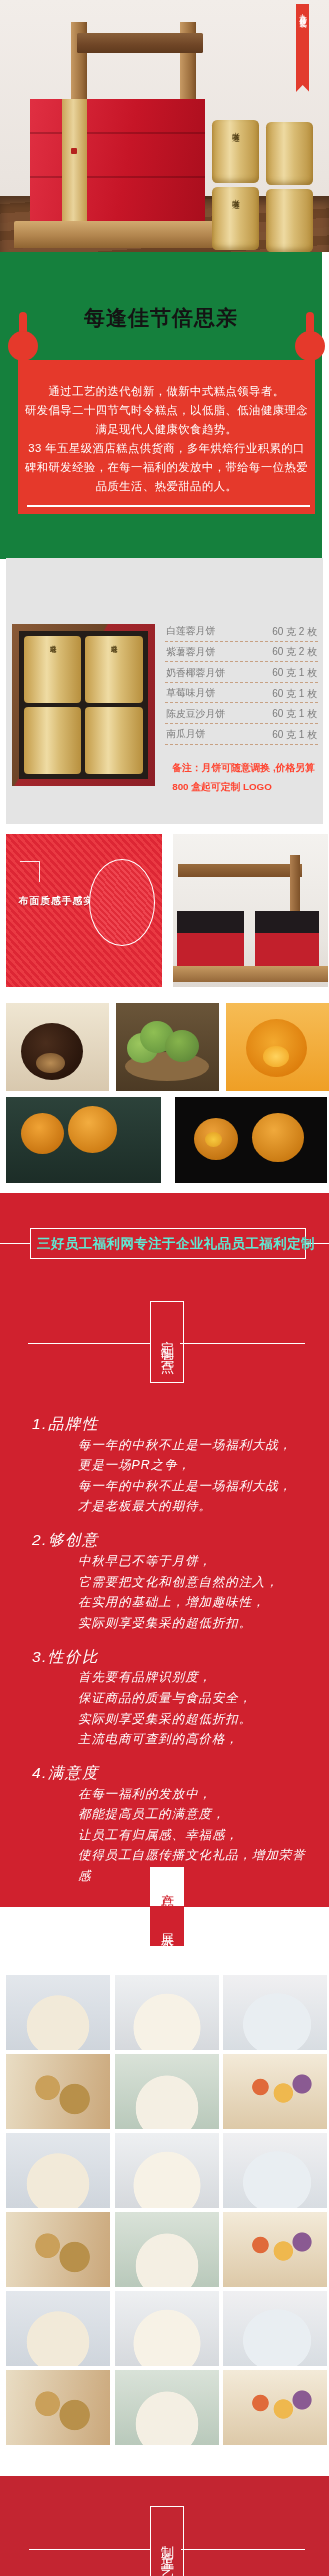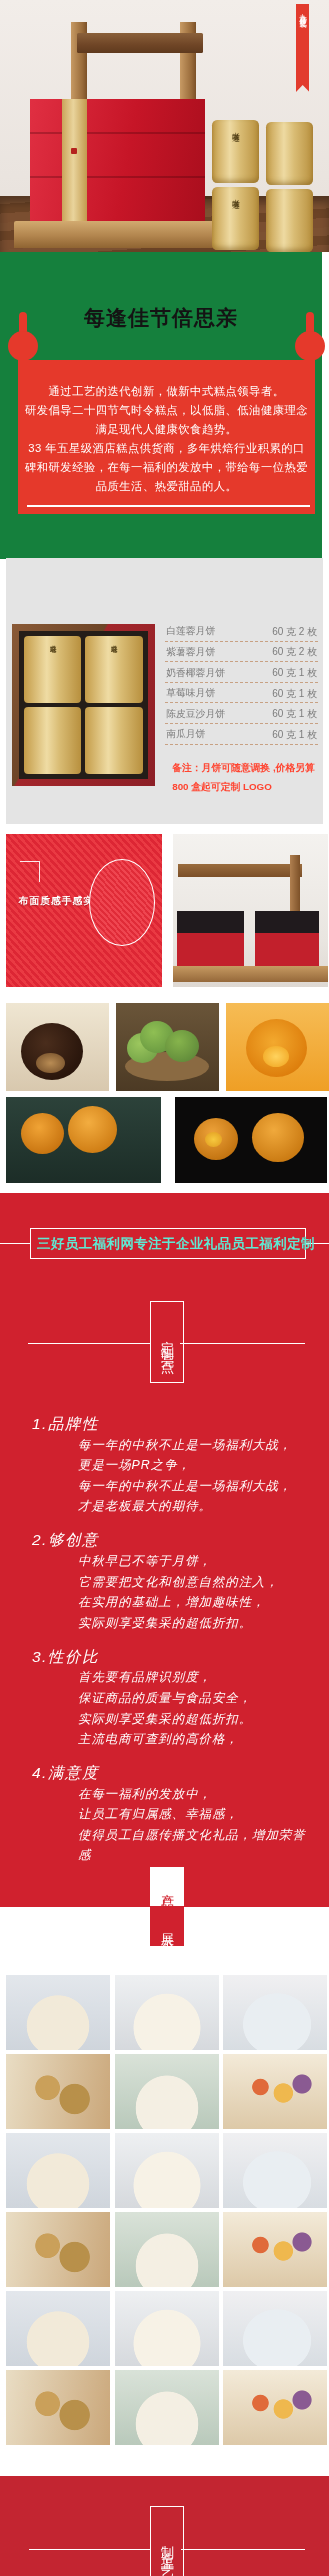--- a/index.html
+++ b/index.html
@@ -316,20 +316,21 @@
         <div class="hl-item">
           <div class="hl-h">3.性价比</div>
           <div class="hl-line">首先要有品牌识别度，</div>
           <div class="hl-line">保证商品的质量与食品安全，</div>
           <div class="hl-line">实际则享受集采的超低折扣。</div>
           <div class="hl-line">主流电商可查到的高价格，</div>
         </div>
         <div class="hl-item">
           <div class="hl-h">4.满意度</div>
           <div class="hl-line">在每一福利的发放中，</div>
+          <div class="hl-line">都能提高员工的满意度，</div>
           <div class="hl-line">让员工有归属感、幸福感，</div>
           <div class="hl-line">使得员工自愿传播文化礼品，增加荣誉感</div>
         </div>
       </div>
     <div class="sc-top">
       <span>产品</span>
     </div>
   </div>
   <div class="sc-bottom">
     <span>展示</span>

